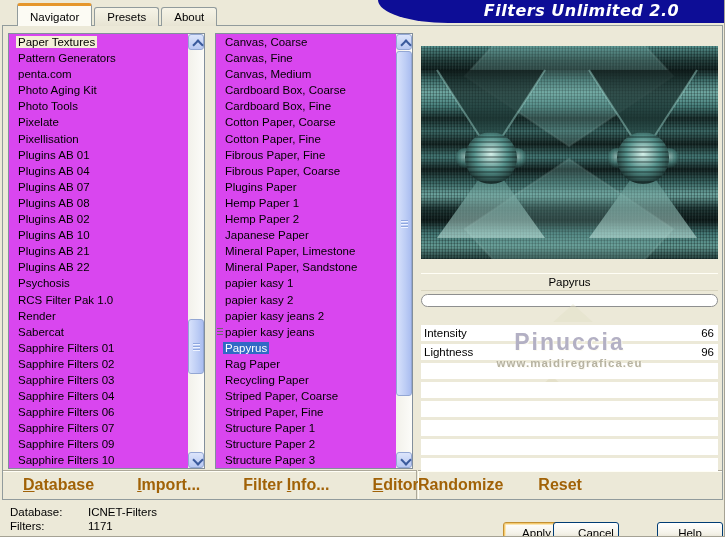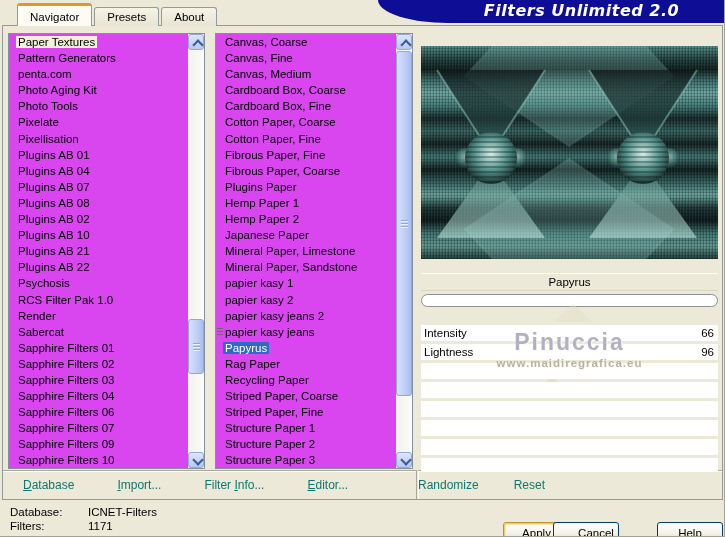--- a/index.html
+++ b/index.html
@@ -78,21 +78,21 @@
   .wm-url{position:absolute;left:418px;top:331px;width:297px;text-align:center;z-index:2;pointer-events:none;
           font-size:11.5px;font-weight:bold;letter-spacing:1px;color:#b7b3a1;text-shadow:1px 1px 0 #fbfaf2;}
   .wm-tri{position:absolute;width:0;height:0;border-left:11px solid transparent;border-right:11px solid transparent;
           border-bottom:10px solid #e3dfc8;z-index:0;opacity:.9;}
 
   
   .strip{position:absolute;top:444px;height:29px;box-sizing:border-box;border-top:1px solid #aca899;
          box-shadow:inset 0 1px 0 #fffef6;background:var(--dialog-bg,#ece9d8);display:flex;align-items:center;}
   .strip.leftstrip{left:0;width:414px;border-right:1px solid #aca899;}
   .strip.rightstrip{left:415px;width:304px;box-shadow:inset 1px 1px 0 #fffef6;}
-  .flatbtn{font-size:12px;font-weight:normal;color:#0f766e;white-space:nowrap;cursor:default;}
+  .flatbtn{font-size:16px;font-weight:bold;color:#a16207;white-space:nowrap;cursor:default;}
   .flatbtn u{text-decoration:underline;}
   .leftstrip .flatbtn{margin-left:20px;}
   .leftstrip .flatbtn + .flatbtn{margin-left:43px;}
   .rightstrip .flatbtn{margin-right:0;}
   .rightstrip .flatbtn.rand{margin-right:35px;}
   .rightstrip .flatbtn.rst{margin-right:23px;}
 
   
   .status{position:absolute;left:10px;top:505px;font-size:11.5px;line-height:14px;}
   .status .col-label{display:inline-block;width:78px;}

